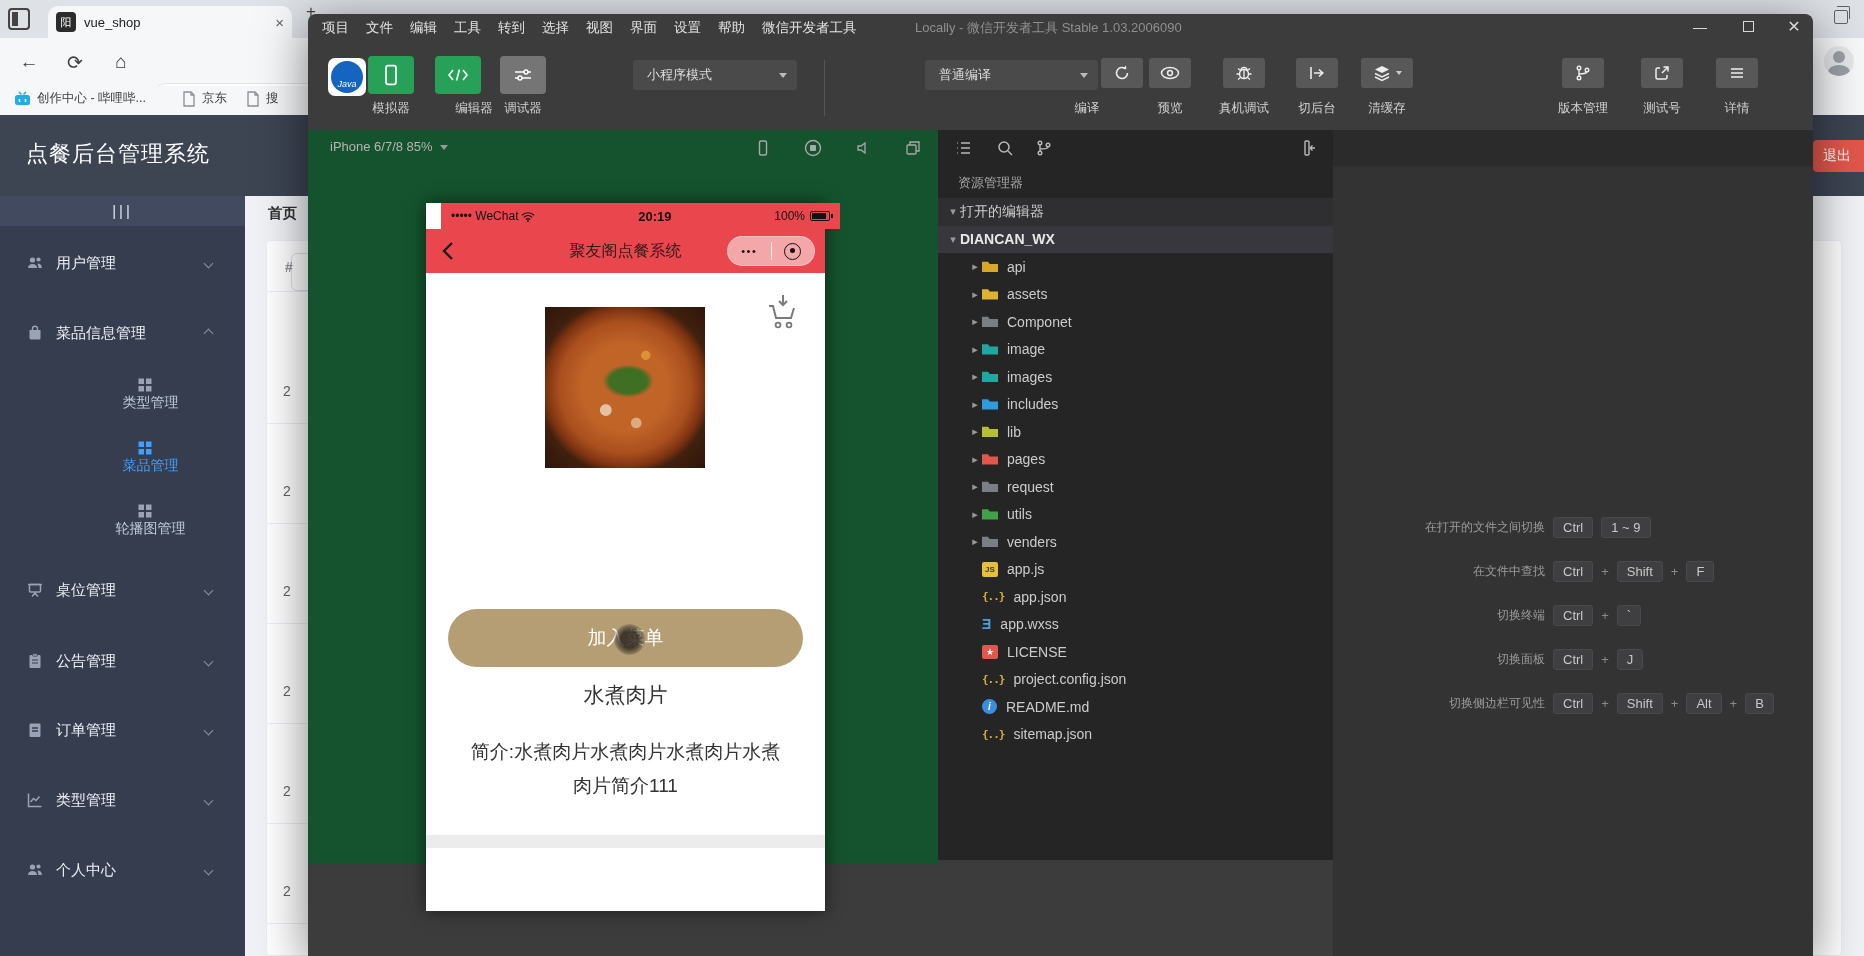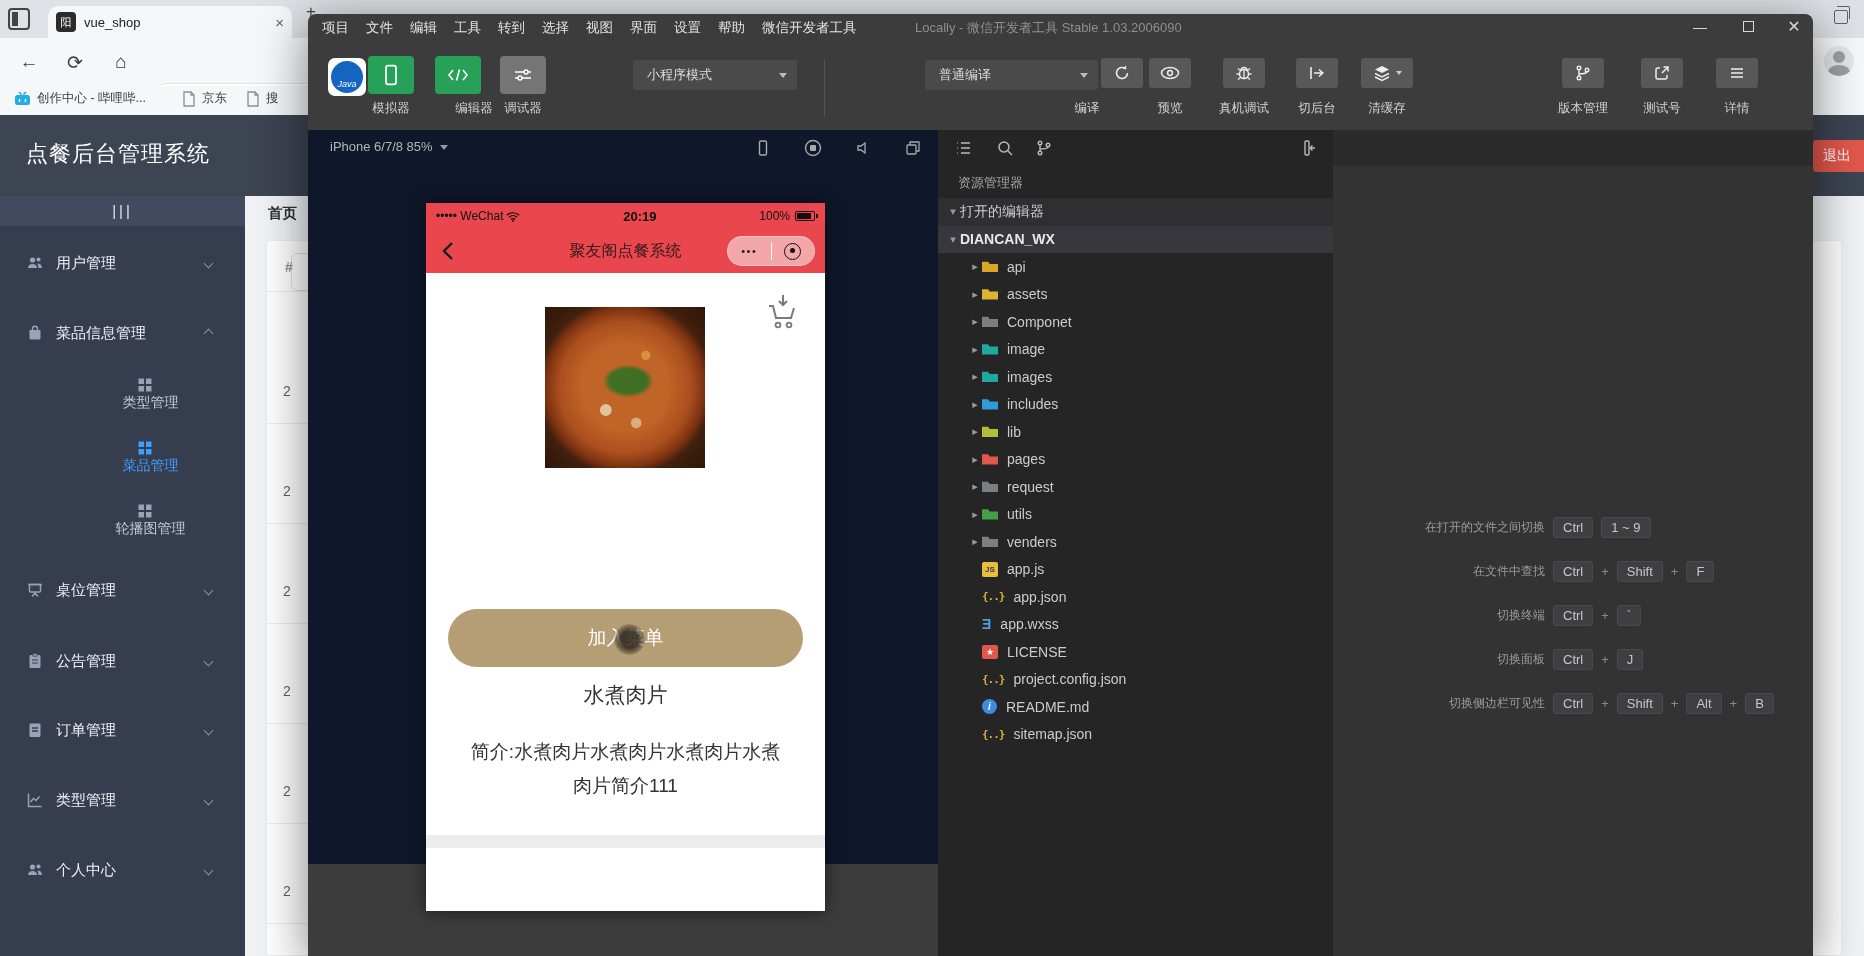--- a/index.html
+++ b/index.html
@@ -86,30 +86,30 @@
   .tlabel { position:absolute; top:58px; width:90px; text-align:center; color:#d2d2d2; font-size:12.5px; }
   .tselect { position:absolute; top:18px; height:30px; background:#4a4a4a; border-radius:3px;
     color:#dcdcdc; font-size:13px; line-height:30px; padding-left:14px; }
   .tselect .car { position:absolute; right:10px; top:13px; width:0; height:0;
     border-left:4px solid transparent; border-right:4px solid transparent; border-top:5px solid #bbb; }
   .tsep { position:absolute; left:516px; top:18px; width:1px; height:56px; background:#555; }
   .abtn { position:absolute; top:16px; height:30px; background:#585858; border-radius:3px; color:#e6e6e6;
     display:flex; align-items:center; justify-content:center; gap:4px; }
 
   .dt-main { position:absolute; left:0; top:116px; width:1505px; height:826px; display:flex; }
-  .dt-sim { position:relative; width:630px; height:734px; background:#0f172a; }
+  .dt-sim { position:relative; width:630px; height:734px; background:#14532d; }
   .simbar { position:absolute; left:0; top:0; width:100%; height:36px; color:#b5b5b5; }
   .sim-device { position:absolute; left:22px; top:9px; font-size:13px; }
   .sim-device .car { display:inline-block; width:0; height:0; border-left:4px solid transparent;
     border-right:4px solid transparent; border-top:5px solid #999; margin-left:7px; vertical-align:middle; }
   .sim-ic { position:absolute; top:8px; width:20px; height:20px; color:#a9a9a9; }
 
   .phone { position:absolute; left:118px; top:73px; width:399px; height:708px; background:#fff;
     box-shadow:0 0 16px rgba(0,0,0,.55); }
-  .p-status { position:absolute; left:0; top:0; width:100%; height:26px; display:flex; align-items:center;
+  .p-status { position:absolute; left:15px; top:0; width:100%; height:26px; display:flex; align-items:center;
     padding:0 10px; color:#111; font-size:12px; }
   .p-status .mid { flex:1; text-align:center; font-weight:bold; font-size:13px; }
   .batt { display:inline-block; position:relative; width:20px; height:10px; border:1.2px solid #111;
     border-radius:2px; margin-left:5px; vertical-align:-1px; }
   .batt:before { content:""; position:absolute; left:1px; top:1px; bottom:1px; width:14px; background:#111; }
   .batt:after { content:""; position:absolute; right:-4px; top:2px; width:2px; height:4px; background:#111; }
   .p-nav { position:absolute; left:0; top:26px; width:100%; height:44px; }
   .p-title { position:absolute; left:0; top:0; width:100%; height:44px; text-align:center; line-height:44px;
     color:rgba(25,20,20,.88); font-size:16px; }
   .p-back { position:absolute; left:12px; top:11px; width:22px; height:22px; color:#1c1c1c; }
@@ -133,21 +133,21 @@
   .cart { position:absolute; right:24px; top:20px; width:36px; height:38px; color:#7a7a7a; }
   .add-btn { position:absolute; left:22px; top:336px; width:355px; height:58px; background:#b59d74;
     border:none; border-radius:29px; color:#fff; font-size:19px; }
   .touch-dot { position:absolute; left:188px; top:351px; width:31px; height:31px; border-radius:50%;
     background:radial-gradient(circle, rgba(45,38,30,.85) 0 40%, rgba(60,50,40,.35) 65%, rgba(60,50,40,0) 75%); }
   .dish-name { position:absolute; left:0; top:408px; width:100%; text-align:center; font-size:21px; color:#333; }
   .dish-intro { position:absolute; left:0; top:462px; width:100%; text-align:center; font-size:19px;
     color:#333; line-height:34px; }
   .p-strip { position:absolute; left:0; top:562px; width:100%; height:13px; background:#ececec; }
 
-  .dt-tree { position:relative; width:395px; height:826px; background:#252526; }
+  .dt-tree { position:relative; width:395px; height:730px; background:#252526; }
   .tree-bar { position:absolute; left:0; top:0; width:100%; height:36px; }
   .tb-ic { position:absolute; top:8px; width:20px; height:20px; color:#b9b9b9; }
   .panel-title { position:absolute; left:20px; top:44px; color:#a6a6a6; font-size:13px; }
   .tree-rows { position:absolute; left:0; top:68px; width:100%; }
   .trow { position:relative; height:27.5px; display:flex; align-items:center; color:#cccccc; font-size:14px; }
   .trow.sel { background:#37373d; color:#e8e8e8; font-weight:bold; }
   .trow.openeds { background:#2f2f31; }
   .trow .caret { width:14px; text-align:center; color:#9a9a9a; font-size:11px; flex:none; }
   .ficon { flex:none; margin-right:9px; display:flex; align-items:center; justify-content:center; }
   .f-folder { width:16px; height:14px; clip-path:polygon(0 88%,0 14%,38% 14%,48% 30%,100% 30%,100% 88%); }

